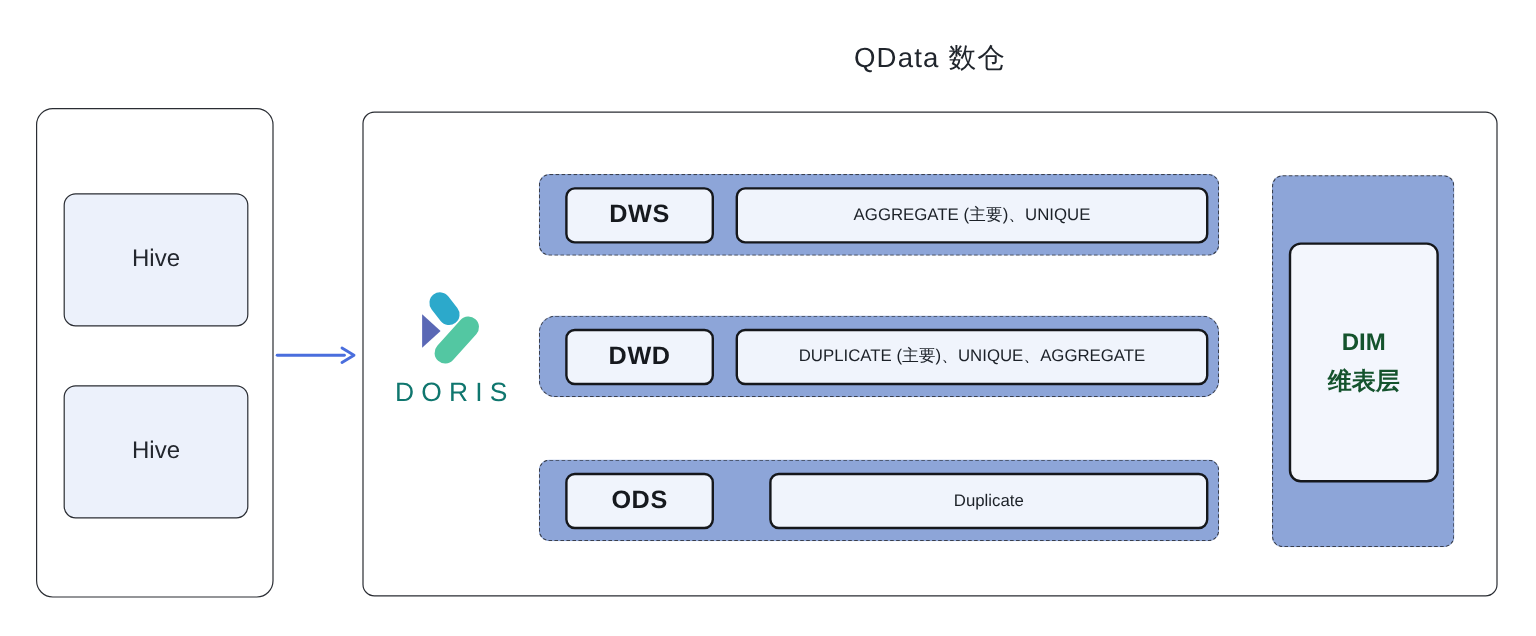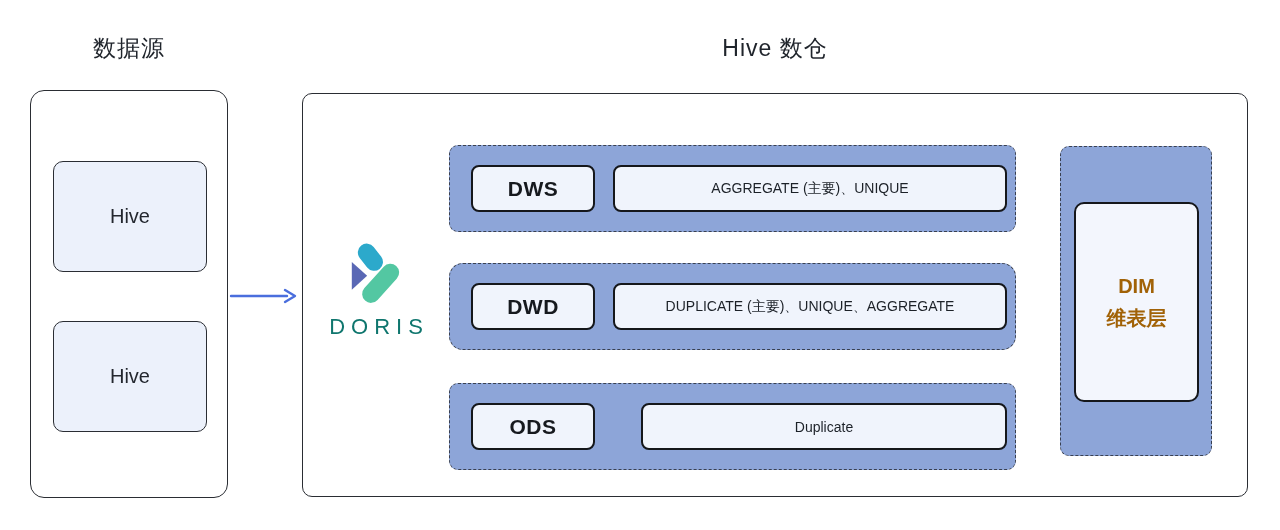--- a/index.html
+++ b/index.html
@@ -51,21 +51,21 @@
     display:flex; flex-direction:column; align-items:center; gap:8px;
   }
   .doris-icon { width:54px; height:64px; overflow:visible; }
   .doris-word {
     font-size:22px; font-weight:500; letter-spacing:6px; padding-left:6px;
     color:#0f766e;
   }
 
   
   .layer-row {
-    position:absolute; left:146px; width:567px; height:87px;
+    position:absolute; left:146px; width:567px; height:68px;
     background:#8da5d8; border:1.6px dashed #394050; border-radius:9px;
     display:flex; align-items:center; padding:0 8px 0 21px;
   }
   .row-dws { top:51px; }
   .row-dwd { top:169px;border-radius:14px; }
   .row-ods { top:289px;gap:28px; }
   .layer-name {
     flex:none; width:124px; height:47px;
     background:#f0f4fc; border:2px solid #15171b; border-radius:8px;
     display:flex; align-items:center; justify-content:center;
@@ -80,30 +80,29 @@
 
   
   .dim-container {
     position:absolute; left:757px; top:52px; width:152px; height:310px;
     background:#8da5d8; border:1.6px dashed #394050; border-radius:9px;
   }
   .dim-box {
     position:absolute; left:13px; top:55px; width:125px; height:200px;
     background:#f3f6fd; border:2px solid #15171b; border-radius:10px;
     display:flex; flex-direction:column; align-items:center; justify-content:center;
-    font-size:20px; font-weight:700; color:#a16207; line-height:1.6;
+    font-size:20px; font-weight:700; color:#14532d; line-height:1.6;
   }
 </style>
 </head>
 <body>
 
 <div class="canvas">
 
-  <div class="section-title left-title">数据源</div>
-  <div class="section-title right-title">Hive 数仓</div>
+  <div class="section-title right-title">QData 数仓</div>
 
   <div class="src-container">
     <div class="src-box hive">
       <span>Hive</span>
     </div>
     <div class="src-box kafka">
       <span>Hive</span>
     </div>
   </div>
 

